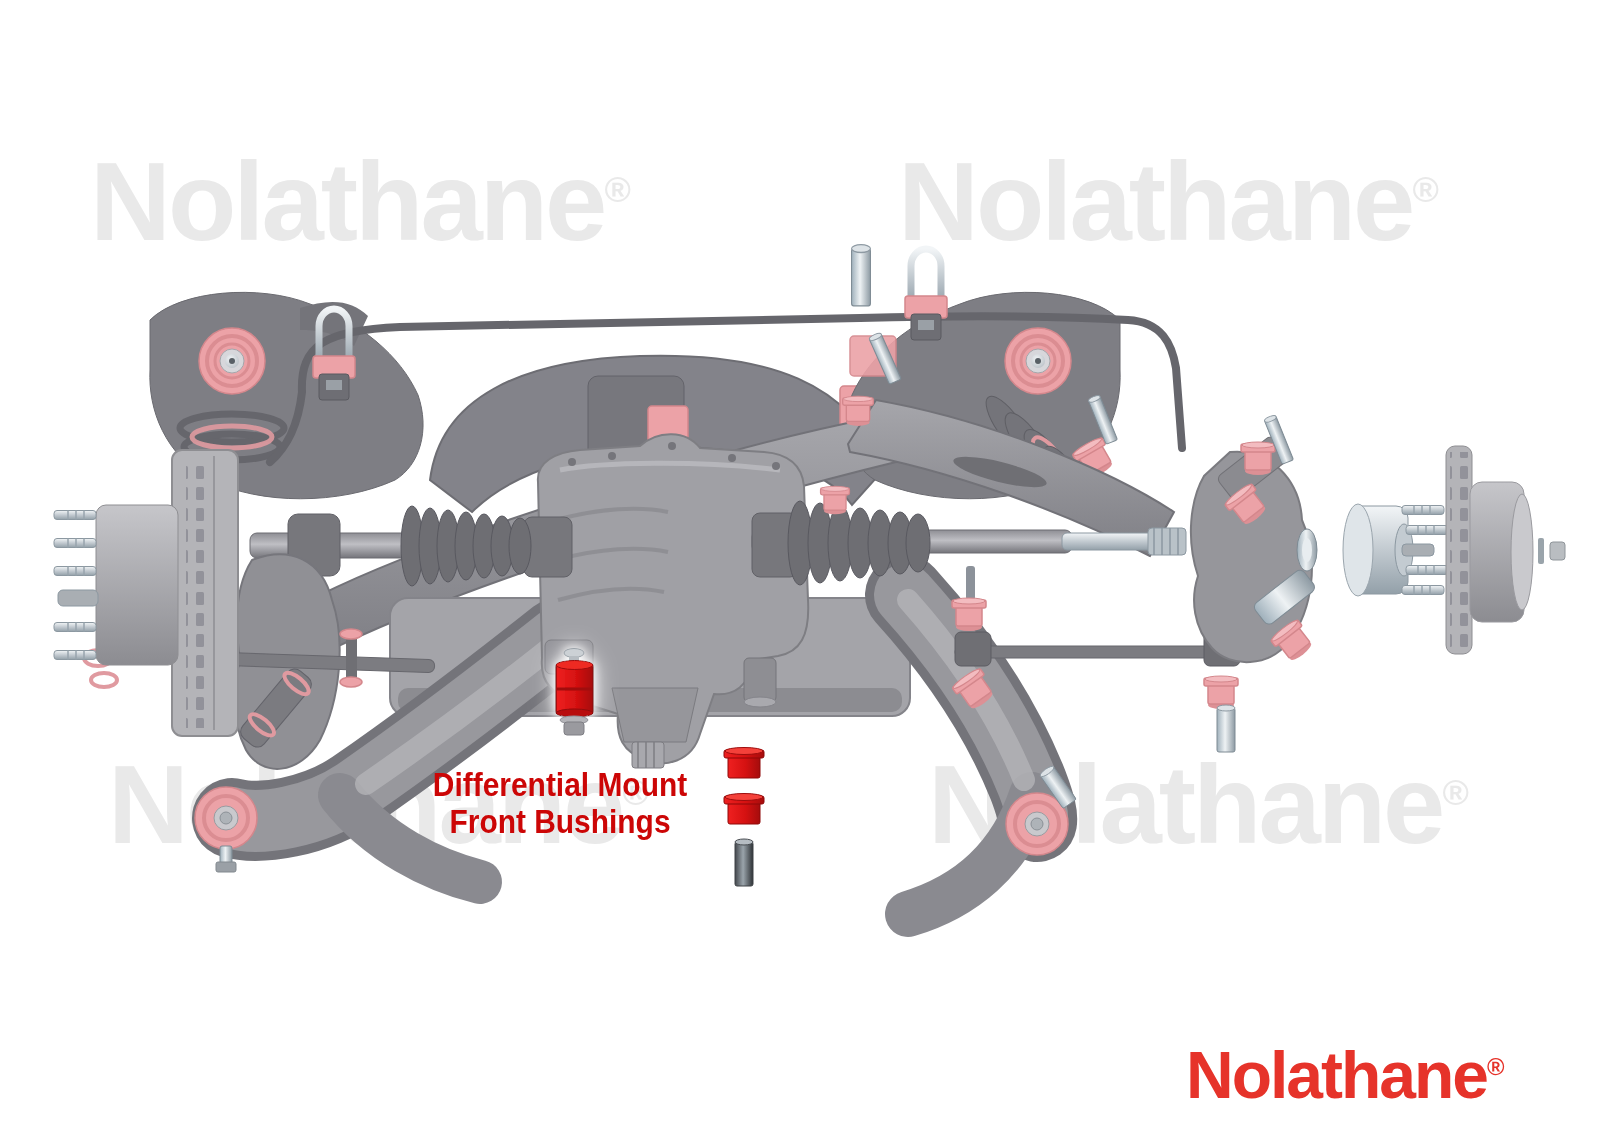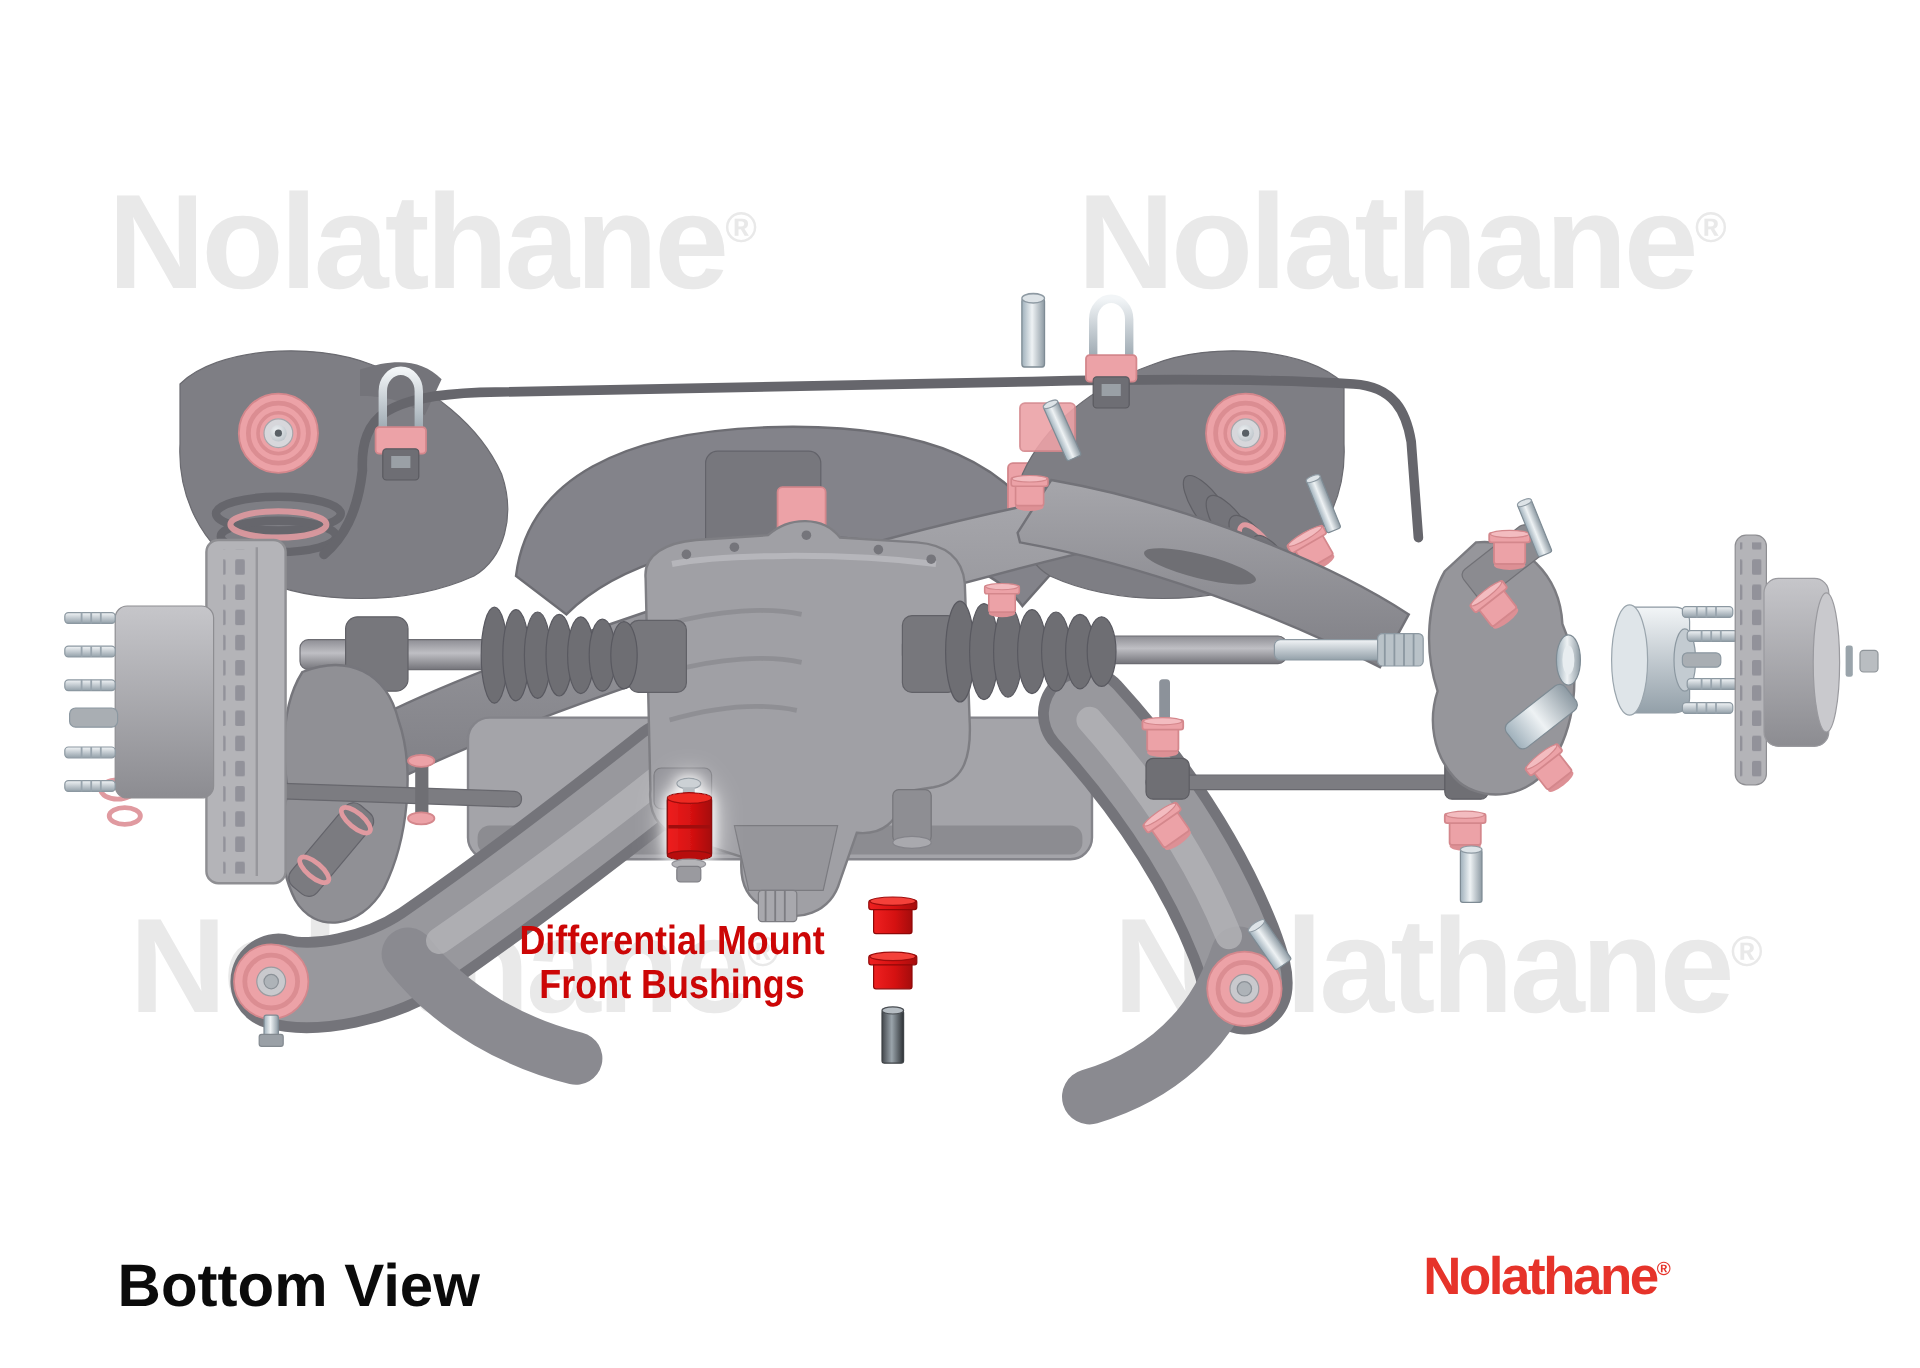--- a/index.html
+++ b/index.html
@@ -7,21 +7,21 @@
          font-family:"Liberation Sans", sans-serif;}
   .wm{position:absolute;z-index:1;color:var(--watermark,#e9e9e9);font-weight:bold;font-size:112px;
       letter-spacing:-3px;line-height:1;white-space:nowrap;user-select:none;}
   .wm .reg{font-size:.32em;vertical-align:super;letter-spacing:0;}
   #art{position:absolute;left:0;top:0;z-index:2;}
   .callout{position:absolute;z-index:3;color:var(--label-red,#cc0606);font-weight:bold;font-size:34px;
       line-height:37px;text-align:center;white-space:nowrap;transform:translateX(-50%) scaleX(.88);
       transform-origin:center top;}
   .caption{position:absolute;z-index:3;color:var(--caption-black,#0b0b0b);font-weight:bold;font-size:50px;
       line-height:1;letter-spacing:0;}
-  .logo{position:absolute;z-index:3;color:var(--logo-red,#e6332a);font-weight:bold;font-size:44px;
+  .logo{position:absolute;z-index:3;color:var(--logo-red,#e6332a);font-weight:bold;font-size:66px;
       line-height:1;letter-spacing:-2px;white-space:nowrap;}
   .logo .reg{font-size:.36em;vertical-align:super;letter-spacing:0;}
   
   .pk{fill:var(--bushing-pink,#eca2a7);stroke:#d4878c;stroke-width:1.5;}
 </style>
 </head>
 <body>
 
 <div id="stage">
 
@@ -347,17 +347,16 @@
       <use href="#redhat" x="744" y="796"></use>
       <use href="#dsleeve" transform="translate(744,840)"></use>
     </g>
   </svg>
 
   <div class="callout" style="left:560px;top:766px">
     <div>Differential Mount</div>
     <div>Front Bushings</div>
   </div>
 
-  <div class="caption" style="left:98px;top:1046px">Bottom View</div>
 
   <div class="logo" style="left:1186px;top:1042px"><span>Nolathane</span><span class="reg">®</span></div>
 
 </div>
 
 </body></html>

